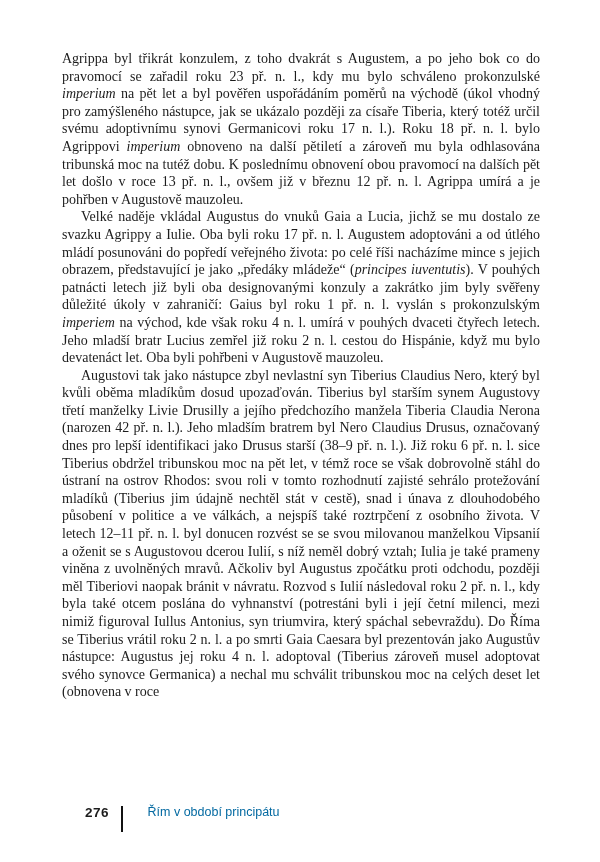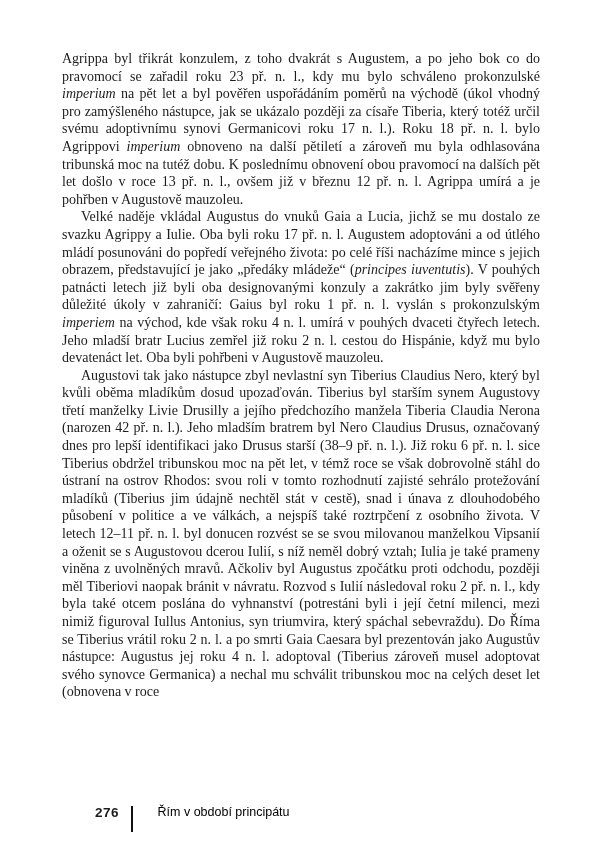--- a/index.html
+++ b/index.html
@@ -42,35 +42,35 @@
     width: 478px;
     height: 30px;
     display: flex;
     align-items: flex-start;
     font-family: "Liberation Sans", "DejaVu Sans", sans-serif;
   }
   .page-number {
     font-weight: bold;
     font-size: 13.5px;
     line-height: 17px;
-    margin-left: 33px;
+    margin-left: 23px;
     letter-spacing: 0.5px;
   }
   .footer-divider {
     width: 1.5px;
     height: 26px;
     background: #111111;
     margin-left: 12px;
     margin-top: 2px;
   }
   .running-title {
     font-size: 12.5px;
     line-height: 17px;
     margin-left: 9px;
-    color: #000000;
+    color: #0369a1;
     padding-left: 16px;
   }
 </style>
 </head>
 <body>
 
 <div>
 
   <div class="text-block">
       <p><span>Agrippa byl třikrát konzulem, z toho dvakrát s Augustem, a po jeho bok co do pravomocí se zařadil roku 23 př. n. l., kdy mu bylo schváleno prokonzulské </span><em>imperium</em><span> na pět let a byl pověřen uspořádáním poměrů na východě (úkol vhodný pro zamýšleného nástupce, jak se ukázalo později za císaře Tiberia, který totéž určil svému adoptivnímu synovi Germanicovi roku 17 n. l.). Roku 18 př. n. l. bylo Agrippovi </span><em>imperium</em><span> obnoveno na další pětiletí a zároveň mu byla odhlasována tribunská moc na tutéž dobu. K poslednímu obnovení obou pravomocí na dalších pět let došlo v roce 13 př. n. l., ovšem již v březnu 12 př. n. l. Agrippa umírá a je pohřben v Augustově mauzoleu.</span></p>

